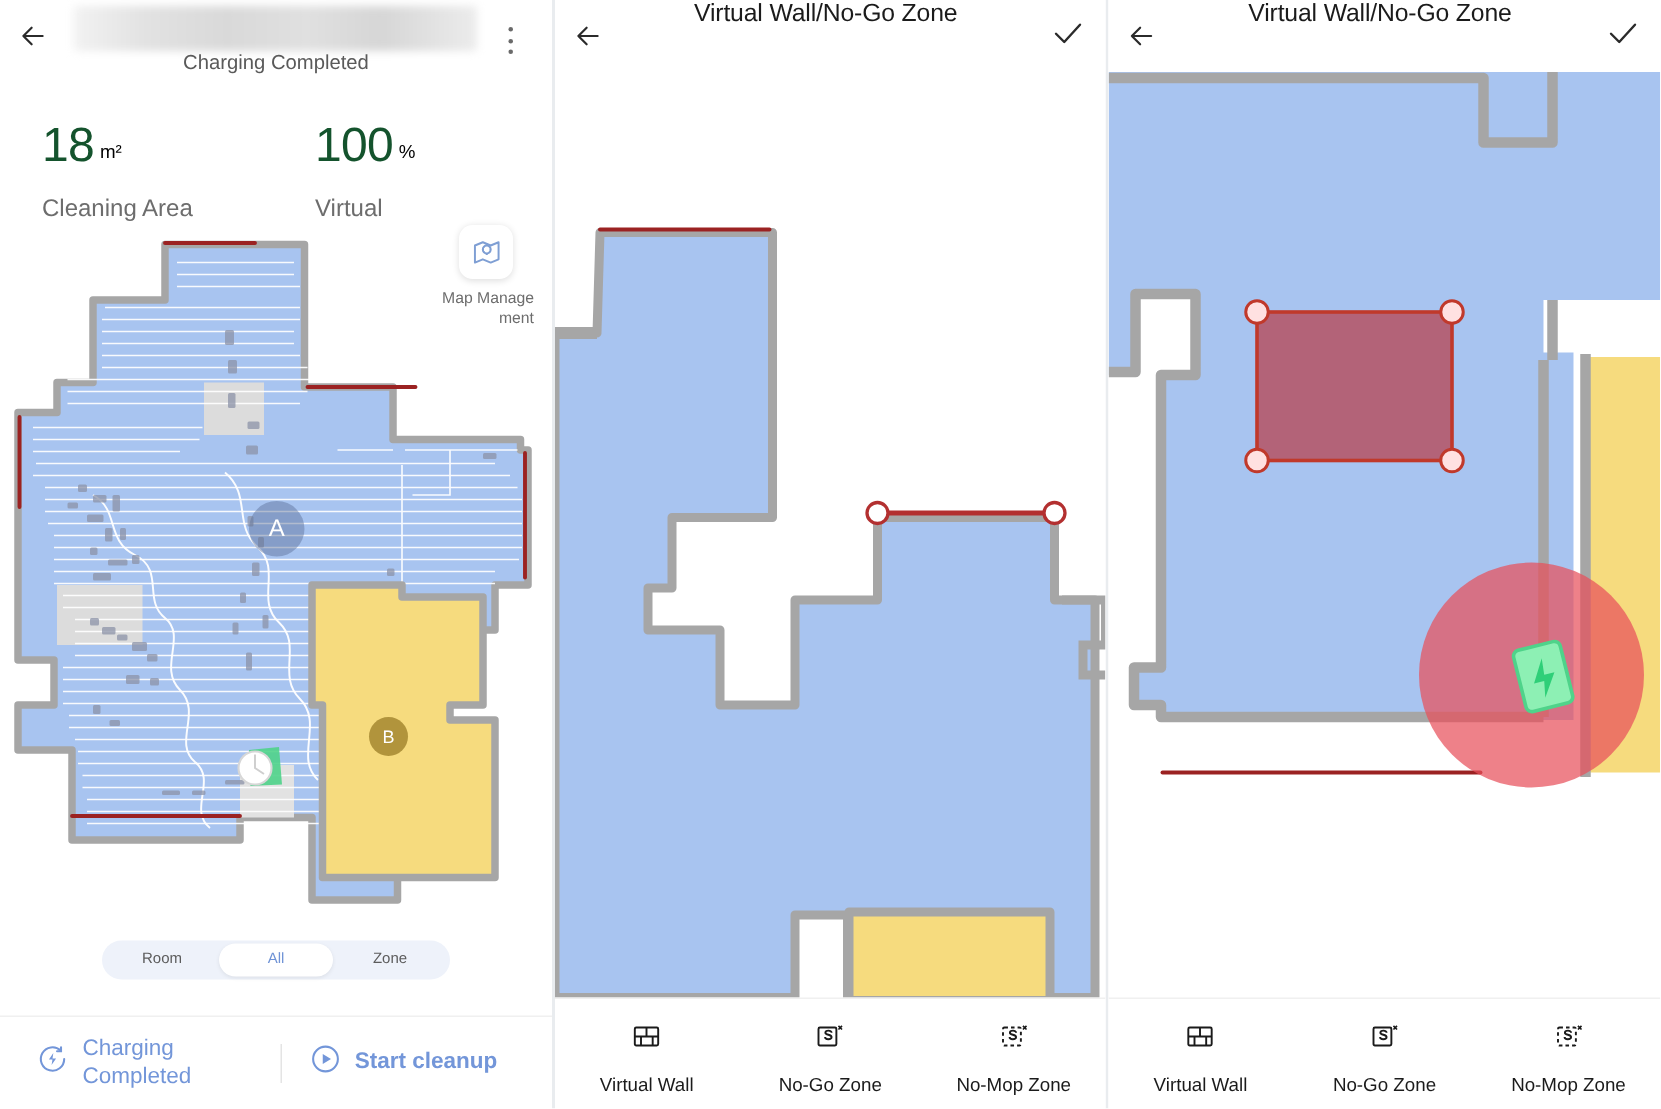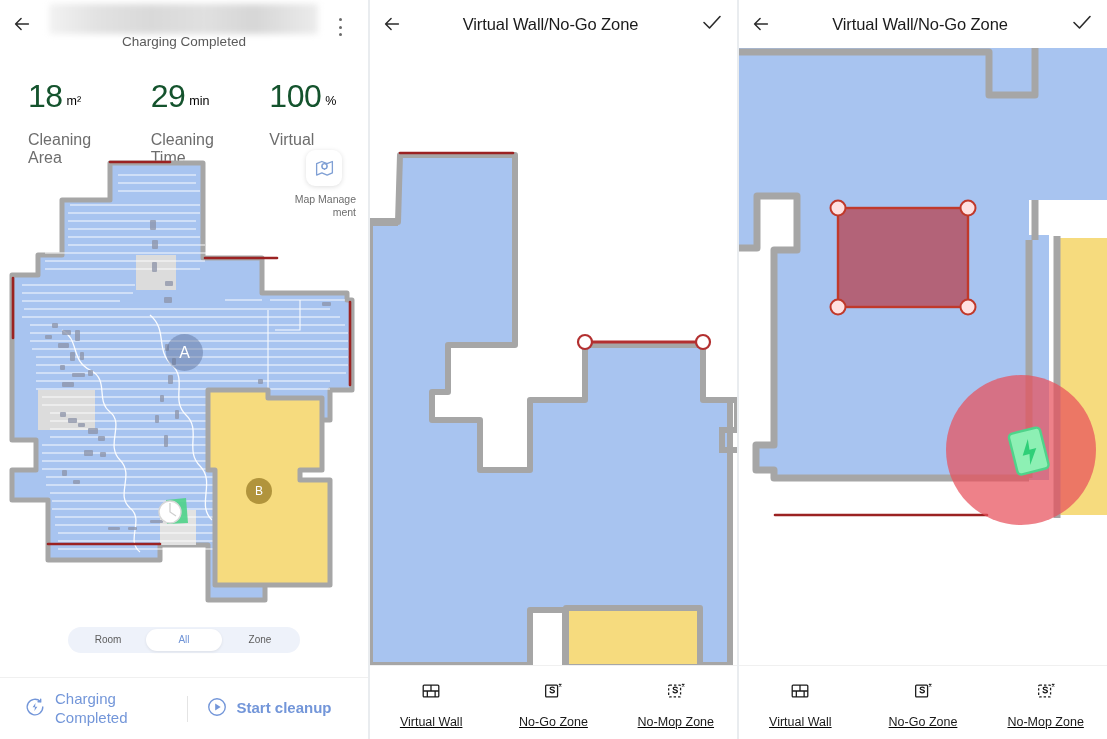--- a/index.html
+++ b/index.html
@@ -27,21 +27,21 @@
     background: #e9ecef;
   }
   .panel.mid   { width: 367px; }
   .panel.right { width: 368px; }
 
   
   .hdr {
     position: relative;
     height: 48px;
     display: flex;
-    align-items: center;
+    align-items: flex-start;
     background: #fff;
   }
   .back-arrow {
     width: 44px; height: 48px;
     display: flex; align-items: center; justify-content: center;
     cursor: pointer;
   }
   .back-arrow svg { display:block; }
   .hdr-title {
     flex: 1;
@@ -192,21 +192,20 @@
   .toolbar {
     position: absolute;
     left: 0; right: 0; bottom: 0;
     height: 74px;
     background: #fff;
     border-top: 1px solid #f0f0f0;
     display: flex;
     align-items: center;
     justify-content: space-around;
     padding-top: 4px;
-    text-decoration: underline;
   }
   .tool {
     display: flex;
     flex-direction: column;
     align-items: center;
     gap: 9px;
     cursor: pointer;
     min-width: 78px;
   }
   .tool-label {
@@ -246,24 +245,20 @@
           <i></i>
           <i></i>
           <i></i>
         </div>
     </div>
 
     <div class="stats">
       <div class="stat">
         <div><span class="stat-val">18</span><span class="stat-unit">m²</span></div>
         <div class="stat-label">Cleaning Area</div>
-      </div>
-      <div class="stat">
-        <div><span class="stat-val">29</span><span class="stat-unit">min</span></div>
-        <div class="stat-label">Cleaning Time</div>
       </div>
       <div class="stat">
         <div><span class="stat-val">100</span><span class="stat-unit">%</span></div>
         <div class="stat-label">Virtual</div>
       </div>
     </div>
 
     <div class="map-wrap">
       <svg width="368" height="739" viewBox="0 0 368 739">
         <g>

